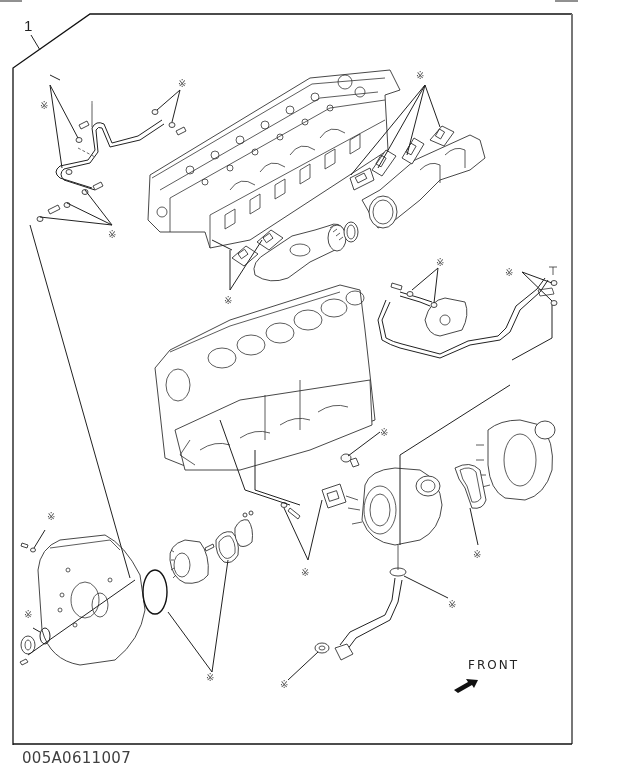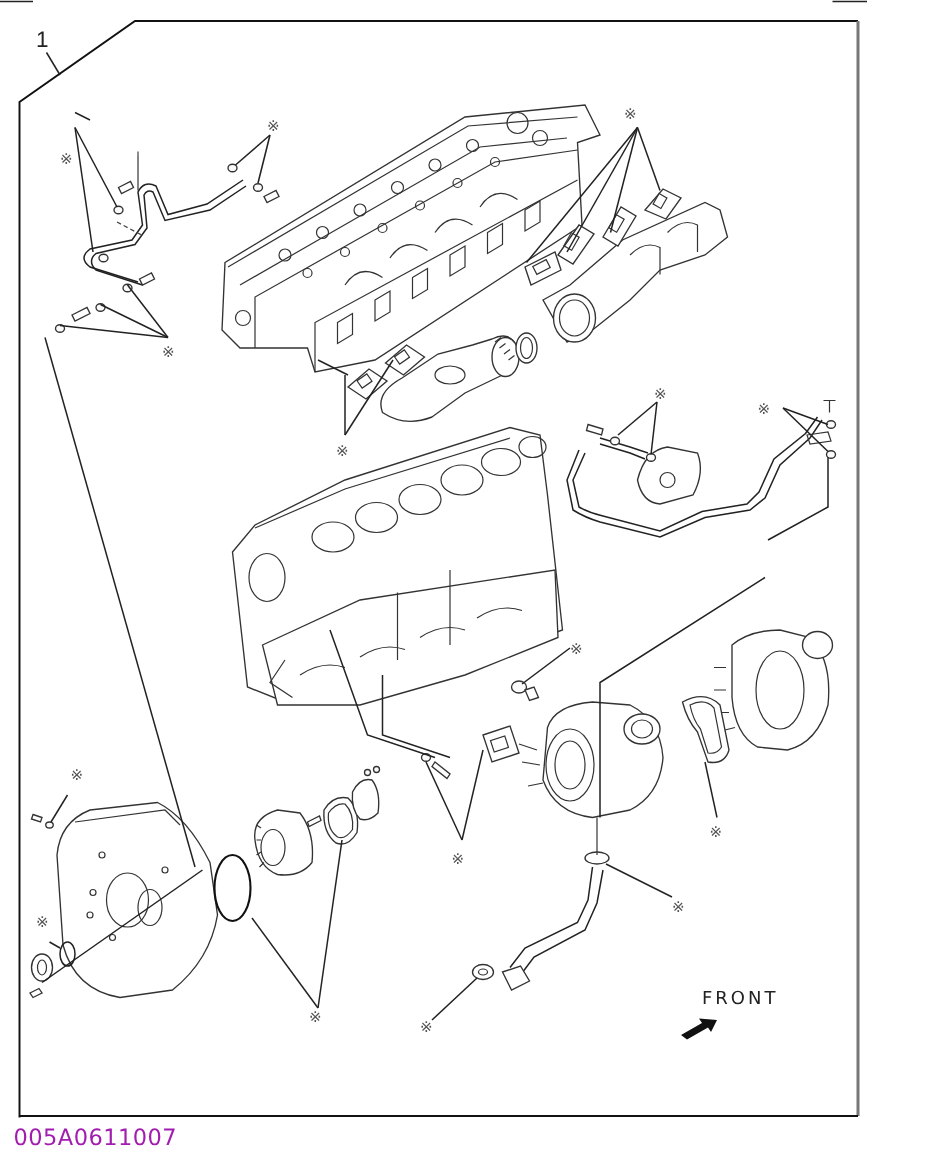--- a/index.html
+++ b/index.html
@@ -9,21 +9,21 @@
   .ln2 { stroke: #333; stroke-width: 0.8; fill: none; }
   .thick { stroke: #111; stroke-width: 1.4; fill: none; }
   .frame { stroke: #111; stroke-width: 1.3; fill: none; }
   .frame-right { stroke: #777; stroke-width: 2; fill: none; }
   .part { stroke: #333; stroke-width: 0.9; fill: #fff; }
   .part-fill { stroke: #333; stroke-width: 0.9; fill: #fafafa; }
   .dash { stroke: #444; stroke-width: 0.8; fill: none; stroke-dasharray: 3 2; }
   .mark { font-family: "DejaVu Sans", sans-serif; font-size: 10px; fill: #555; }
   .lbl { font-family: "Liberation Sans", sans-serif; font-size: 15px; fill: #222; }
   .front { font-family: "DejaVu Sans", sans-serif; font-size: 12px; fill: #222; letter-spacing: 2px; }
-  .caption { position: absolute; left: 9px; top: 749px; font-family: "DejaVu Sans", sans-serif; font-size: 15px; color: #a21caf; letter-spacing: 0.3px; }
+  .caption { position: absolute; left: 22px; top: 749px; font-family: "DejaVu Sans", sans-serif; font-size: 15px; color: #404040; letter-spacing: 0.3px; }
 </style>
 </head>
 <body>
 
 <svg id="diagram" viewBox="0 0 620 781" xmlns="http://www.w3.org/2000/svg">
 
   <line class="ln" x1="0" y1="1" x2="22" y2="1"></line>
   <line class="ln" x1="555" y1="1" x2="578" y2="1"></line>
 
   <g>

